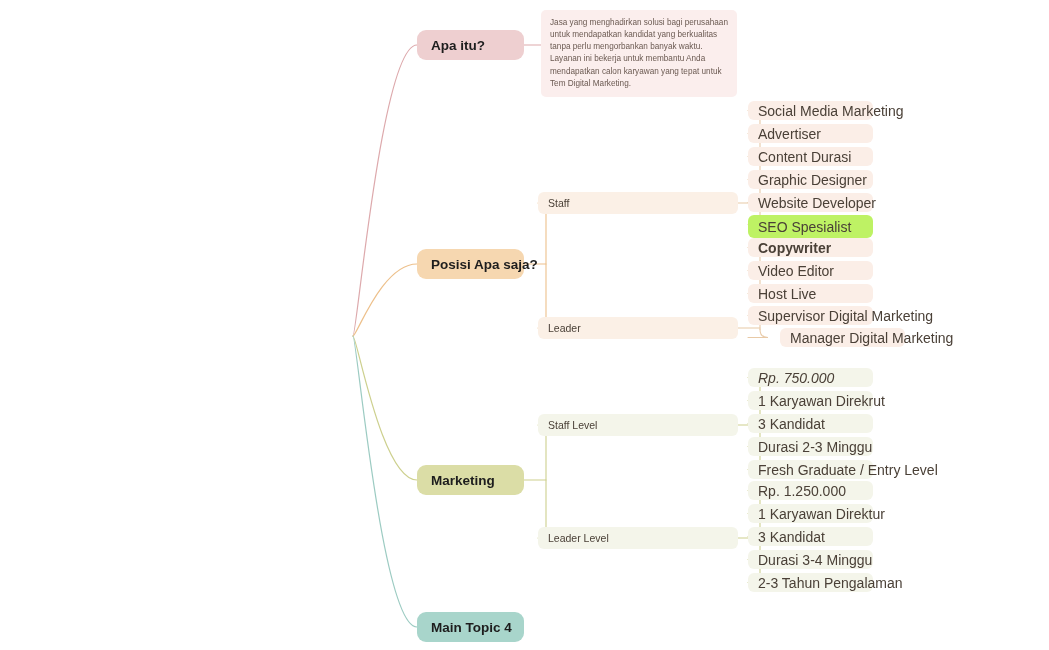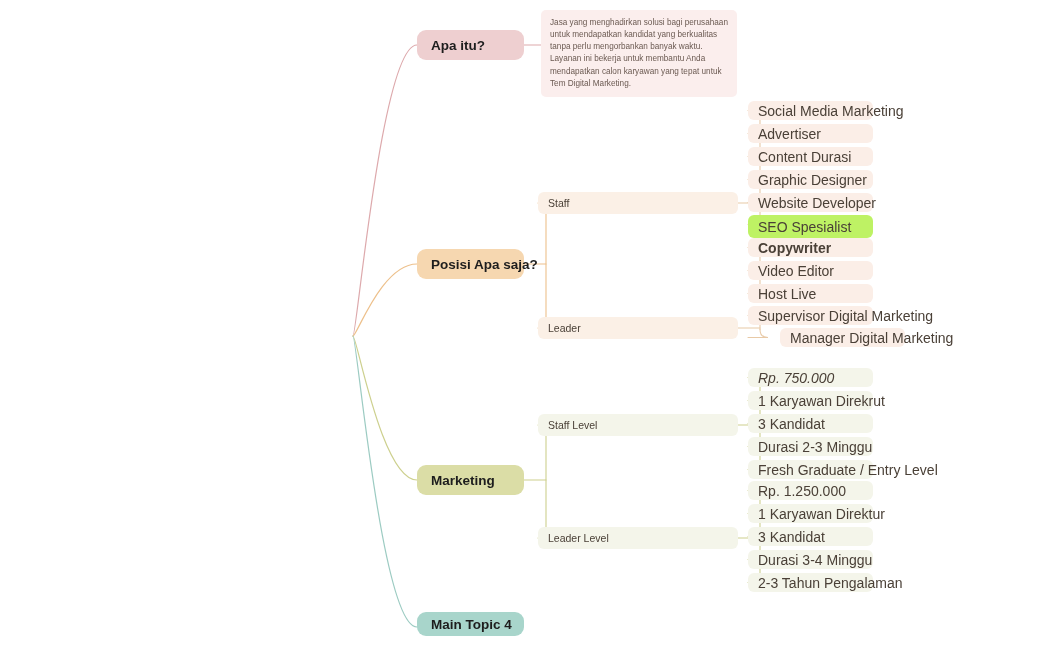--- a/index.html
+++ b/index.html
@@ -215,16 +215,16 @@
     </div>
     <div class="node leaf" style="left: 748px; top: 527px; width: 125px; height: 19px; background: rgb(244, 245, 234);">
       <span>3 Kandidat</span>
     </div>
     <div class="node leaf" style="left: 748px; top: 550px; width: 125px; height: 19px; background: rgb(244, 245, 234);">
       <span>Durasi 3-4 Minggu</span>
     </div>
     <div class="node leaf" style="left: 748px; top: 573px; width: 125px; height: 19px; background: rgb(244, 245, 234);">
       <span>2-3 Tahun Pengalaman</span>
     </div>
-    <div class="node topic" style="left: 417px; top: 612px; width: 107px; height: 24px; background: rgb(168, 213, 203);">
+    <div class="node topic" style="left: 417px; top: 612px; width: 107px; height: 30px; background: rgb(168, 213, 203);">
       <span>Main Topic 4</span>
     </div>
   </div>
 
 </body></html>

